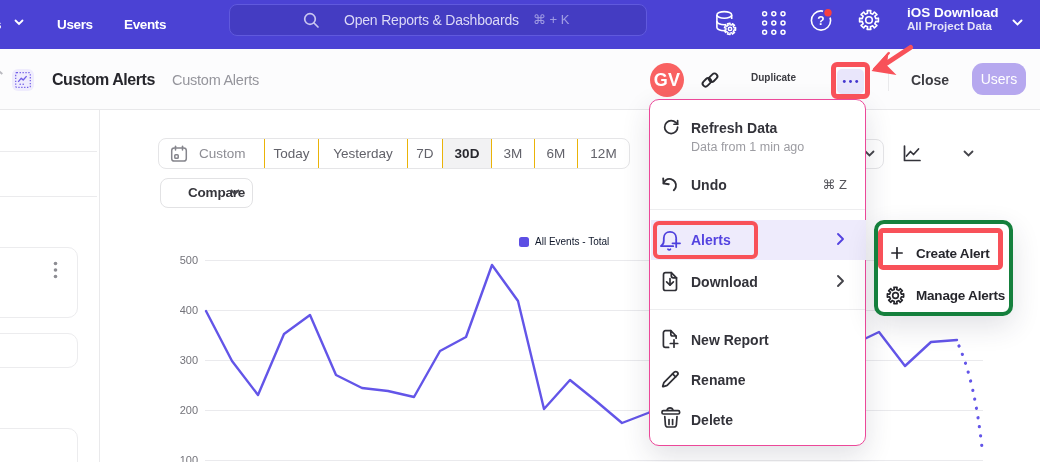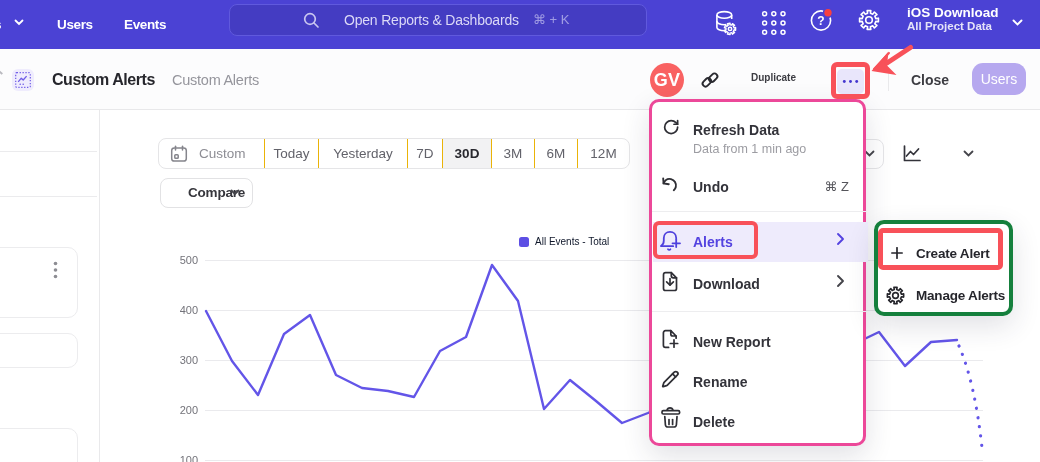--- a/index.html
+++ b/index.html
@@ -41,21 +41,21 @@
   #compare { position:absolute; left:160px; top:178px; width:93px; height:30px; border:1px solid #e2e2e4; border-radius:8px; background:#fff; font-size:13.5px; font-weight:700; color:#36363c; line-height:28px; padding-left:27px; letter-spacing:-0.2px; }
   #hiddendrop { position:absolute; left:800px; top:139px; width:84px; height:30px; border:1px solid #e5e5e7; border-radius:8px; background:#fff; }
   #linesel { position:absolute; left:895px; top:138px; width:95px; height:31px; border:1px solid #e5e5e7; border-radius:8px; background:#fff; }
   #linesel .ltxt { position:absolute; left:30px; top:0; line-height:29px; font-size:14px; font-weight:700; color:#33333a; }
   #legend { position:absolute; left:519px; top:236px; }
   #legend .sq { position:absolute; left:0; top:1px; width:10px; height:10px; background:#5d4fe4; border-radius:2.5px; }
   #legend .lt { position:absolute; left:16px; top:0; font-size:10px; color:#0f172a; white-space:nowrap; }
   .ylab { position:absolute; width:40px; text-align:right; font-size:11px; color:#73737a; }
 
   
-  #menu { position:absolute; left:649px; top:99px; width:217px; height:347px; background:#fff; border:3px solid #ec4899; border-radius:10px; box-shadow:0 10px 28px rgba(40,40,70,0.14); }
+  #menu { position:absolute; left:649px; top:99px; width:217px; height:347px; background:#fff; border:1px solid #ec4899; border-radius:10px; box-shadow:0 10px 28px rgba(40,40,70,0.14); }
   .mitem { position:absolute; left:0; width:217px; font-size:14px; font-weight:700; color:#33333a; }
   .mtext { position:absolute; left:41px; }
   .msub { position:absolute; left:41px; font-size:12.5px; font-weight:400; color:#9c9ca2; }
   .mdiv { position:absolute; left:0; width:215px; height:1px; background:#ededef; }
   #alertrow { position:absolute; left:1px; top:120px; width:215px; height:40px; background:#eeebfc; }
 
   
   #submenu { position:absolute; left:874px; top:220px; width:139px; height:96px; background:#fff; border:4px solid #15803d; border-radius:10px; box-shadow:0 10px 28px rgba(40,40,70,0.14); }
 
   

